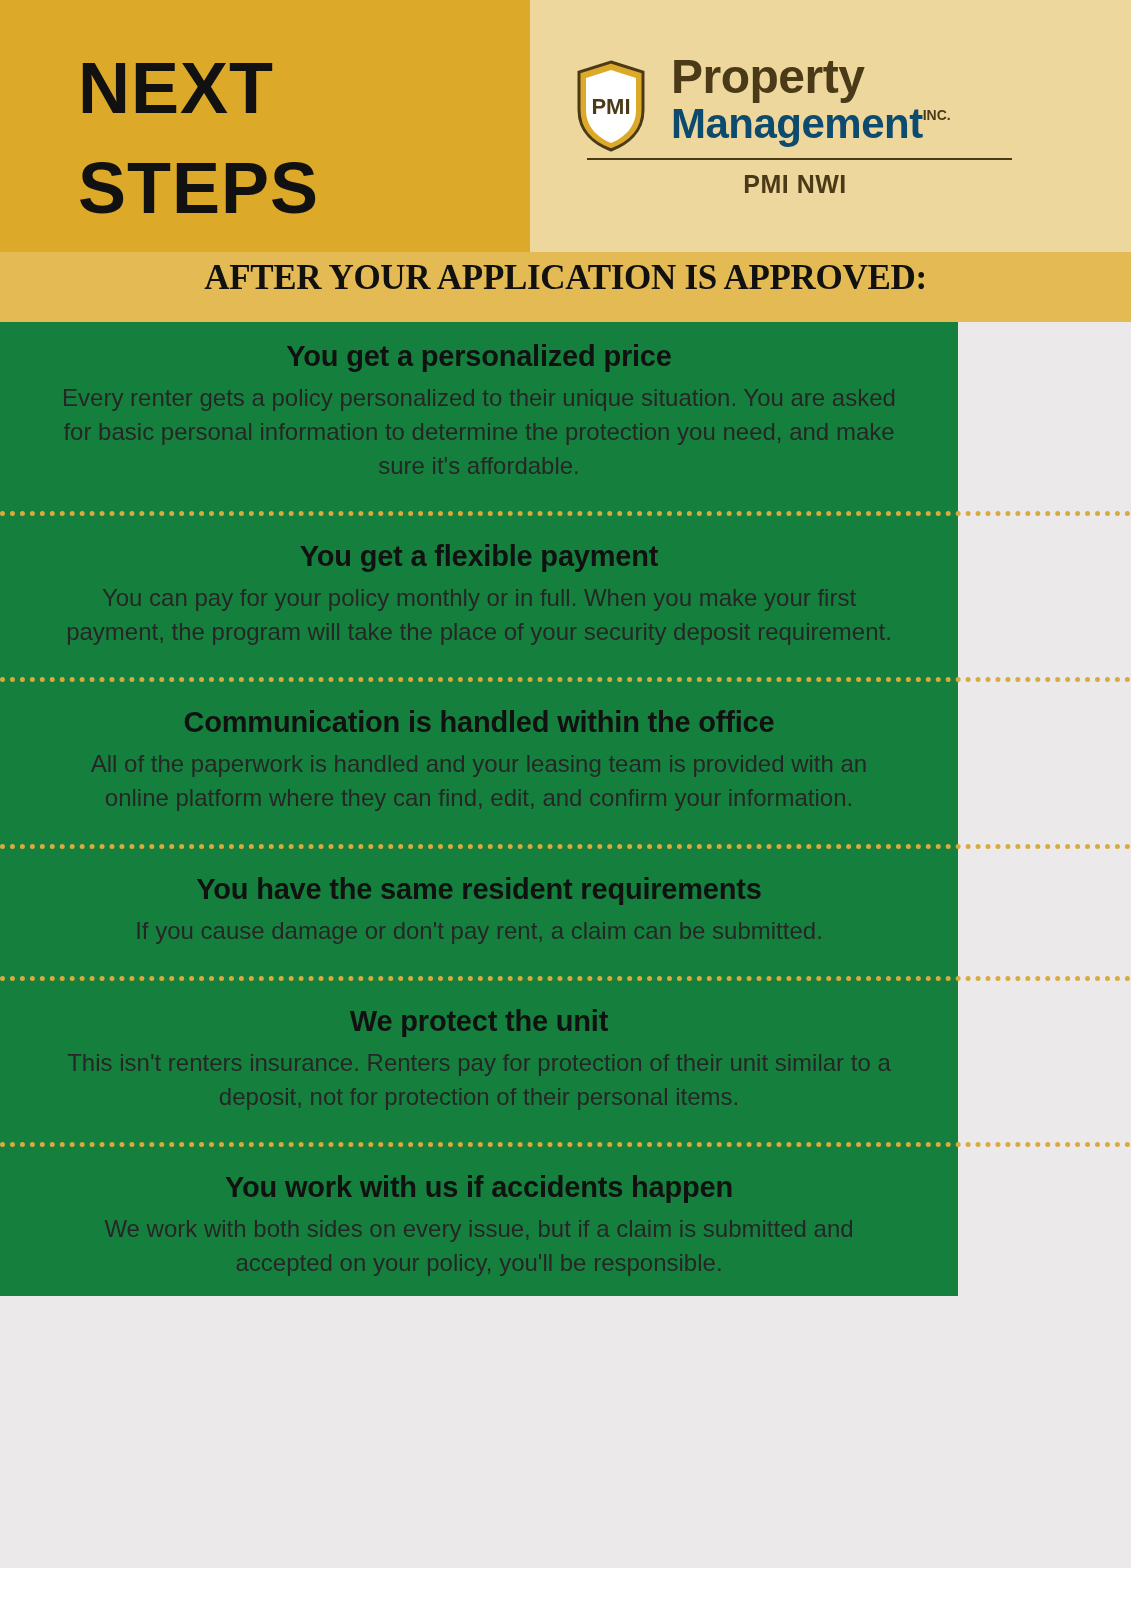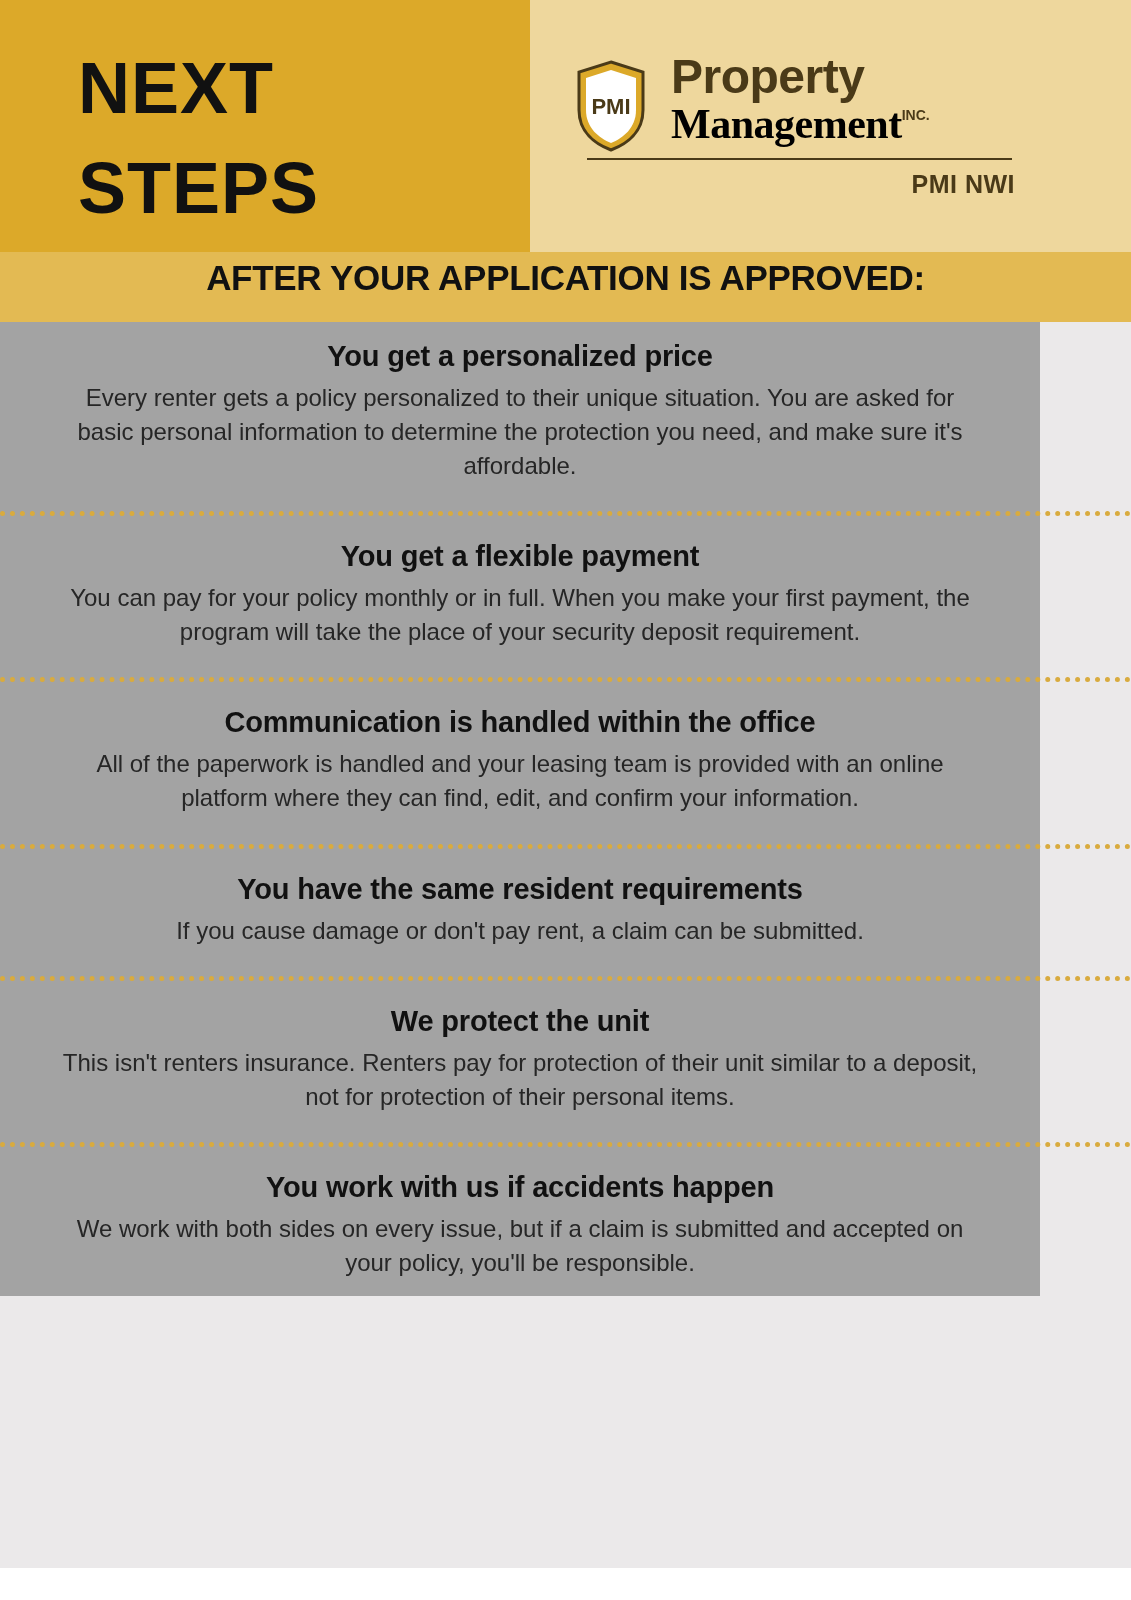--- a/index.html
+++ b/index.html
@@ -81,26 +81,25 @@
   .logo-property {
     font-size: 48px;
     font-weight: bold;
     color: #4a3a18;
     line-height: 1.05;
     letter-spacing: -0.5px;
   }
   .logo-management {
     font-size: 42px;
     font-weight: bold;
-    color: #000000;
+    color: #0c4a6e;
     line-height: 1.05;
     letter-spacing: -0.5px;
     position: relative;
     display: inline-block;
-    font-family: Liberation Serif, serif;
   }
   .logo-inc {
     font-size: 14px;
     font-weight: bold;
     color: #4a3a18;
     letter-spacing: 0px;
     vertical-align: 18px;
     margin-left: 0;
   }
   .logo-rule {
@@ -109,43 +108,44 @@
     top: 106px;
     width: 425px;
     height: 2px;
     background: #4a3a18;
   }
   .logo-sub {
     position: absolute;
     left: 0;
     top: 118px;
     width: 440px;
-    text-align: right;
+    text-align: center;
     font-size: 25px;
     font-weight: bold;
     color: #4a3a18;
     letter-spacing: 0.5px;
   }
   .subtitle {
     position: absolute;
     left: 0;
     top: 258px;
     width: 1131px;
     text-align: center;
     font-size: 35px;
     font-weight: bold;
     color: #111111;
     letter-spacing: -0.3px;
+    font-family: Liberation Serif, serif;
   }
 
   
   .sections {
     position: relative;
-    width: 1040px;
-    background: #a3a3a3;
+    width: 958px;
+    background: #15803d;
   }
   .section {
     padding: 18px 60px 16px 60px;
     text-align: center;
   }
   .section h2 {
     margin: 0 0 8px 0;
     font-size: 29px;
     font-weight: bold;
     color: #111111;

